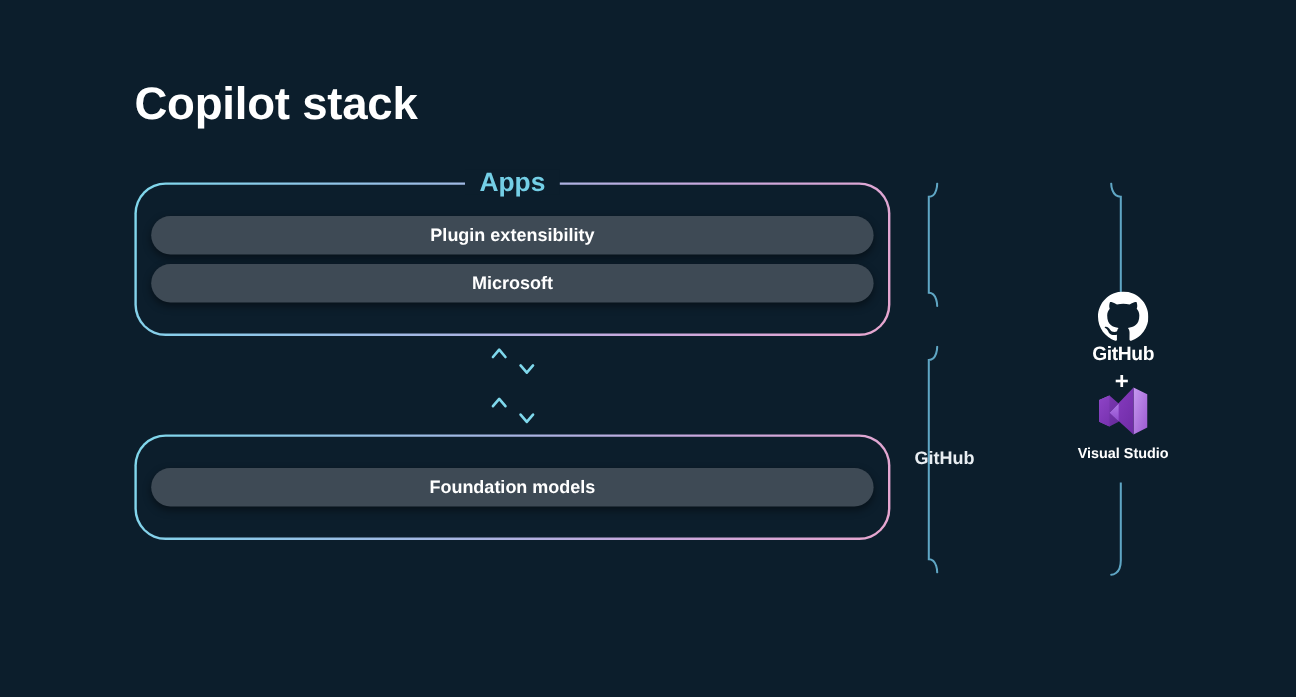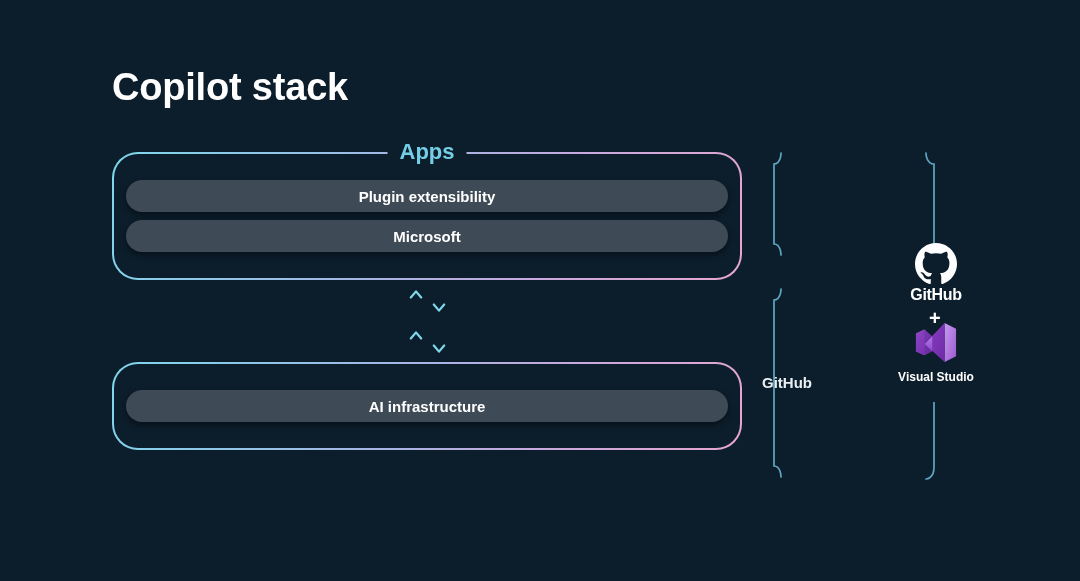--- a/index.html
+++ b/index.html
@@ -212,21 +212,21 @@
             </linearGradient>
           </defs>
           <path d="M7 1 L7 21" stroke="url(#gDn2)" stroke-width="2.2" fill="none"></path>
           <path d="M1.8 16.5 L7 22.6 L12.2 16.5" stroke="#7fd8ec" stroke-width="2.2" fill="none" stroke-linecap="round" stroke-linejoin="round"></path>
         </svg>
       </span>
     </div>
 
     <div class="group">
       <div class="group-inner">
-        <div class="pill">AI infrastructure</div>
+        <div class="pill">Foundation models</div>
       </div>
     </div>
 
   </div>
 
   <div class="brace" style="left:765px; top:152px;">
     <svg width="18" height="104" viewBox="0 0 18 104" fill="none">
       <path d="M16 1 C16 1 16 12 9 12 L9 92 C16 92 16 103 16 103" stroke="#5fa6c4" stroke-width="1.7" fill="none" stroke-linecap="round"></path>
     </svg>
   </div>

